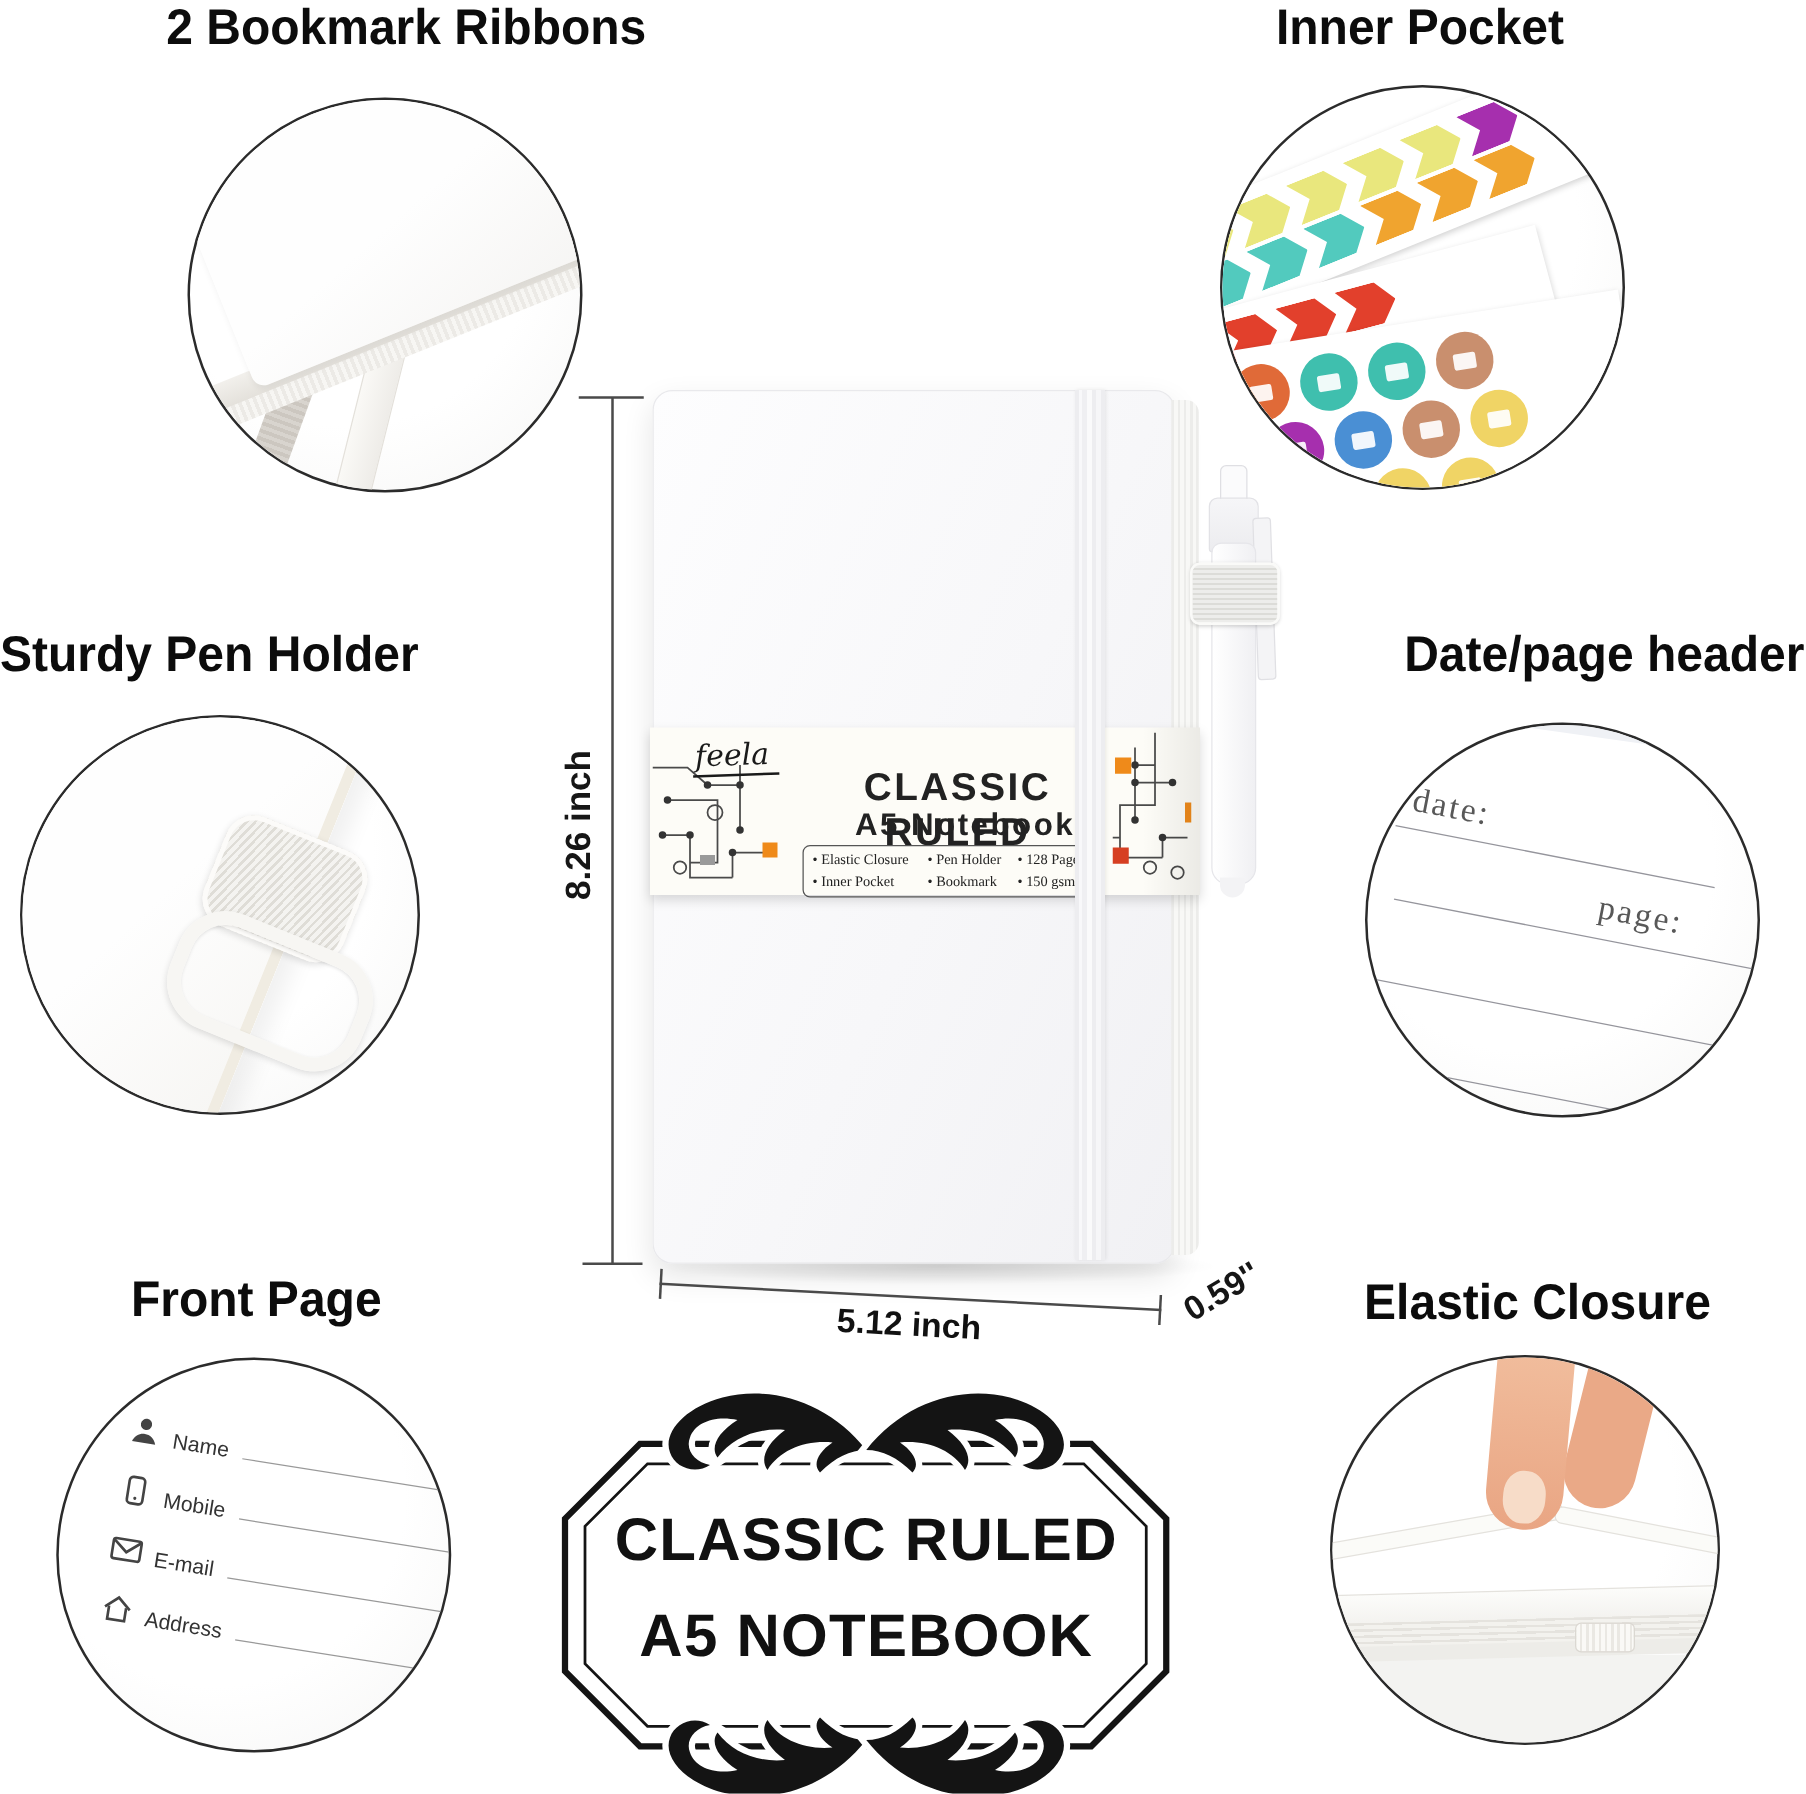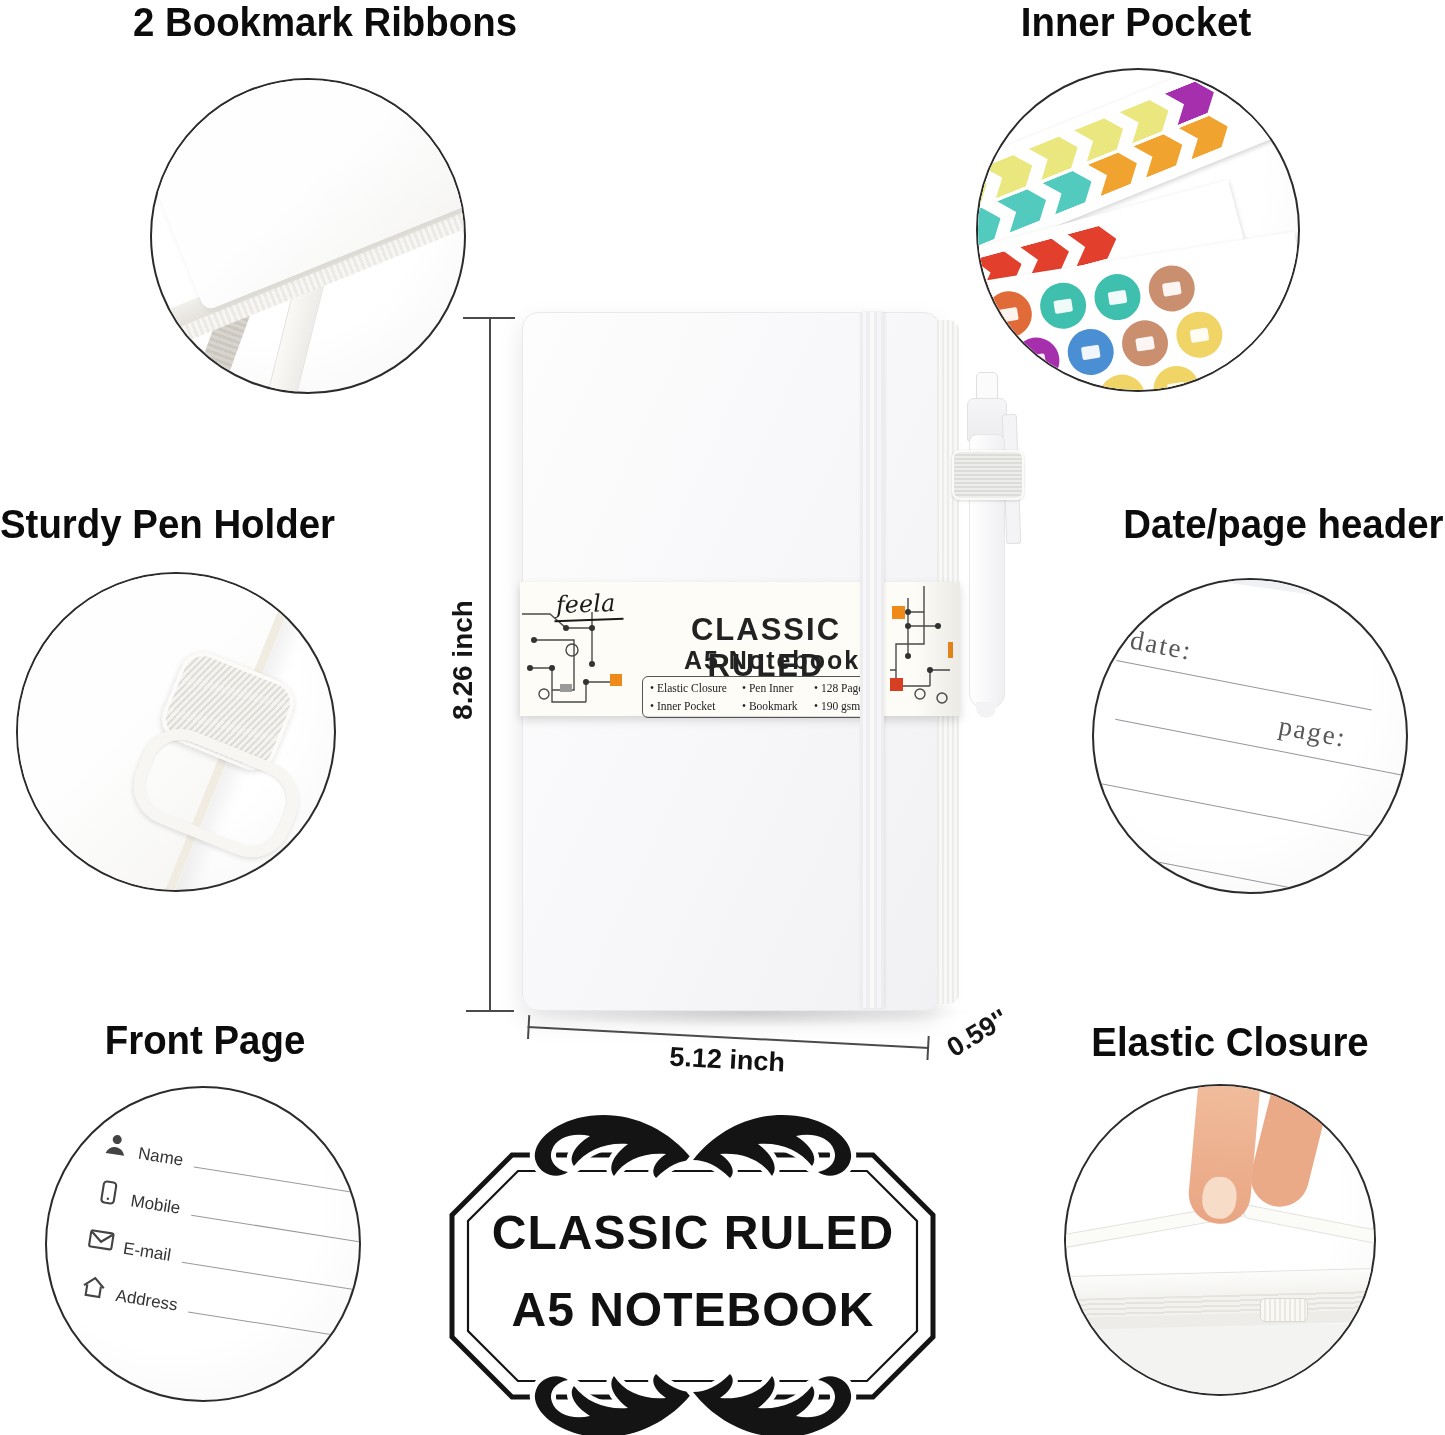--- a/index.html
+++ b/index.html
@@ -374,24 +374,24 @@
         <rect x="0" y="92" width="13" height="13" fill="#d63f22"></rect>
         <rect x="58" y="56" width="5" height="16" fill="#ef8a1a"></rect>
       </svg>
 
       <span class="brand-feela">feela</span>
       <div class="band-title">CLASSIC RULED</div>
       <div class="band-subtitle">A5 Notebook</div>
       <div class="features-box">
         <span class="feat">Elastic Closure</span>
         <span class="feat">Inner Pocket</span>
-        <span class="feat">Pen Inner</span>
+        <span class="feat">Pen Holder</span>
         <span class="feat">Bookmark</span>
         <span class="feat">128 Pages</span>
-        <span class="feat">190 gsm</span>
+        <span class="feat">150 gsm</span>
       </div>
       <div class="band-wrap-shade"></div>
     </div>
 
     <div class="nb-elastic"></div>
 
     <div class="nb-pen">
       <div class="pen-plunger"></div>
       <div class="pen-shoulder"></div>
       <div class="pen-clip"></div>

